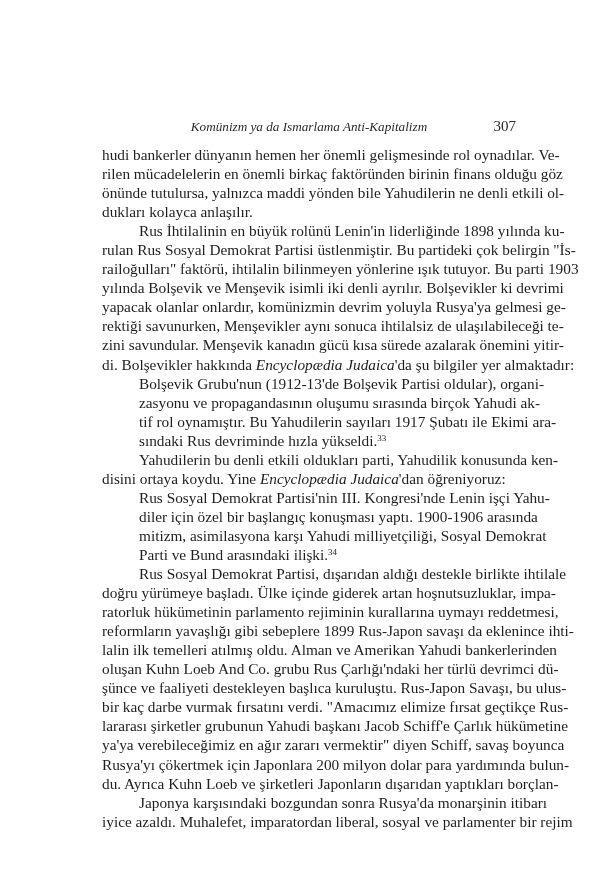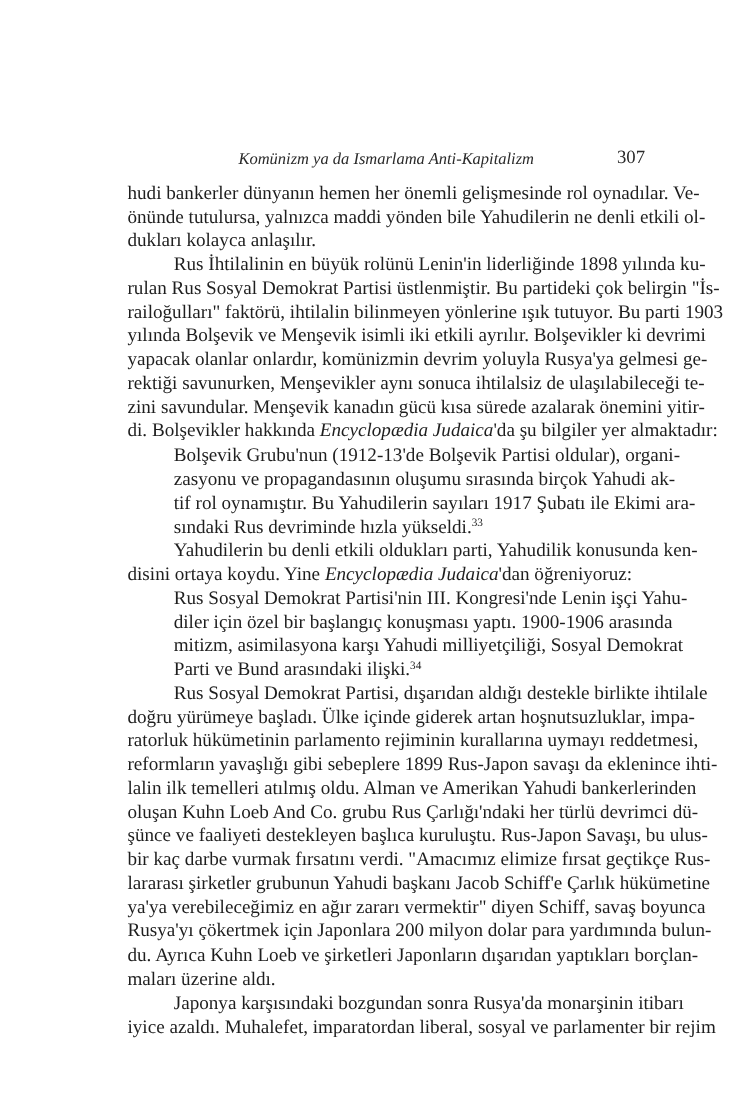--- a/index.html
+++ b/index.html
@@ -92,29 +92,30 @@
 
   <div class="running-header">
     <span class="header-title">Komünizm ya da Ismarlama Anti-Kapitalizm</span>
     <span class="page-number">307</span>
   </div>
 
   <div class="body-text">
 
     <div>
       <div class="line">hudi bankerler dünyanın hemen her önemli gelişmesinde rol oynadılar. Ve-</div>
+      <div class="line">rilen mücadelelerin en önemli birkaç faktöründen birinin finans olduğu göz</div>
       <div class="line">önünde tutulursa, yalnızca maddi yönden bile Yahudilerin ne denli etkili ol-</div>
       <div class="line last">dukları kolayca anlaşılır.</div>
     </div>
 
     <div>
       <div class="line indent">Rus İhtilalinin en büyük rolünü Lenin'in liderliğinde 1898 yılında ku-</div>
       <div class="line">rulan Rus Sosyal Demokrat Partisi üstlenmiştir. Bu partideki çok belirgin "İs-</div>
       <div class="line">railoğulları" faktörü, ihtilalin bilinmeyen yönlerine ışık tutuyor. Bu parti 1903</div>
-      <div class="line">yılında Bolşevik ve Menşevik isimli iki etkili ayrılır. Bolşevikler ki devrimi</div>
+      <div class="line">yılında Bolşevik ve Menşevik isimli iki denli ayrılır. Bolşevikler ki devrimi</div>
       <div class="line">yapacak olanlar onlardır, komünizmin devrim yoluyla Rusya'ya gelmesi ge-</div>
       <div class="line">rektiği savunurken, Menşevikler aynı sonuca ihtilalsiz de ulaşılabileceği te-</div>
       <div class="line">zini savundular. Menşevik kanadın gücü kısa sürede azalarak önemini yitir-</div>
       <div class="line last"><span>di. Bolşevikler hakkında </span><em>Encyclopædia Judaica</em><span>'da şu bilgiler yer almaktadır:</span></div>
     </div>
 
     <div class="quote">
       <div class="line">Bolşevik Grubu'nun (1912-13'de Bolşevik Partisi oldular), organi-</div>
       <div class="line">zasyonu ve propagandasının oluşumu sırasında birçok Yahudi ak-</div>
       <div class="line">tif rol oynamıştır. Bu Yahudilerin sayıları 1917 Şubatı ile Ekimi ara-</div>
@@ -139,21 +140,20 @@
       <div class="line">ratorluk hükümetinin parlamento rejiminin kurallarına uymayı reddetmesi,</div>
       <div class="line">reformların yavaşlığı gibi sebeplere 1899 Rus-Japon savaşı da eklenince ihti-</div>
       <div class="line">lalin ilk temelleri atılmış oldu. Alman ve Amerikan Yahudi bankerlerinden</div>
       <div class="line">oluşan Kuhn Loeb And Co. grubu Rus Çarlığı'ndaki her türlü devrimci dü-</div>
       <div class="line">şünce ve faaliyeti destekleyen başlıca kuruluştu. Rus-Japon Savaşı, bu ulus-</div>
       <div class="line">bir kaç darbe vurmak fırsatını verdi. "Amacımız elimize fırsat geçtikçe Rus-</div>
       <div class="line">lararası şirketler grubunun Yahudi başkanı Jacob Schiff'e Çarlık hükümetine</div>
       <div class="line">ya'ya verebileceğimiz en ağır zararı vermektir" diyen Schiff, savaş boyunca</div>
       <div class="line">Rusya'yı çökertmek için Japonlara 200 milyon dolar para yardımında bulun-</div>
       <div class="line">du. Ayrıca Kuhn Loeb ve şirketleri Japonların dışarıdan yaptıkları borçlan-</div>
-      <div class="line last">maları üzerine aldı.</div>
     </div>
 
     <div>
       <div class="line indent">Japonya karşısındaki bozgundan sonra Rusya'da monarşinin itibarı</div>
       <div class="line">iyice azaldı. Muhalefet, imparatordan liberal, sosyal ve parlamenter bir rejim</div>
     </div>
 
   </div>
 </div>
 

